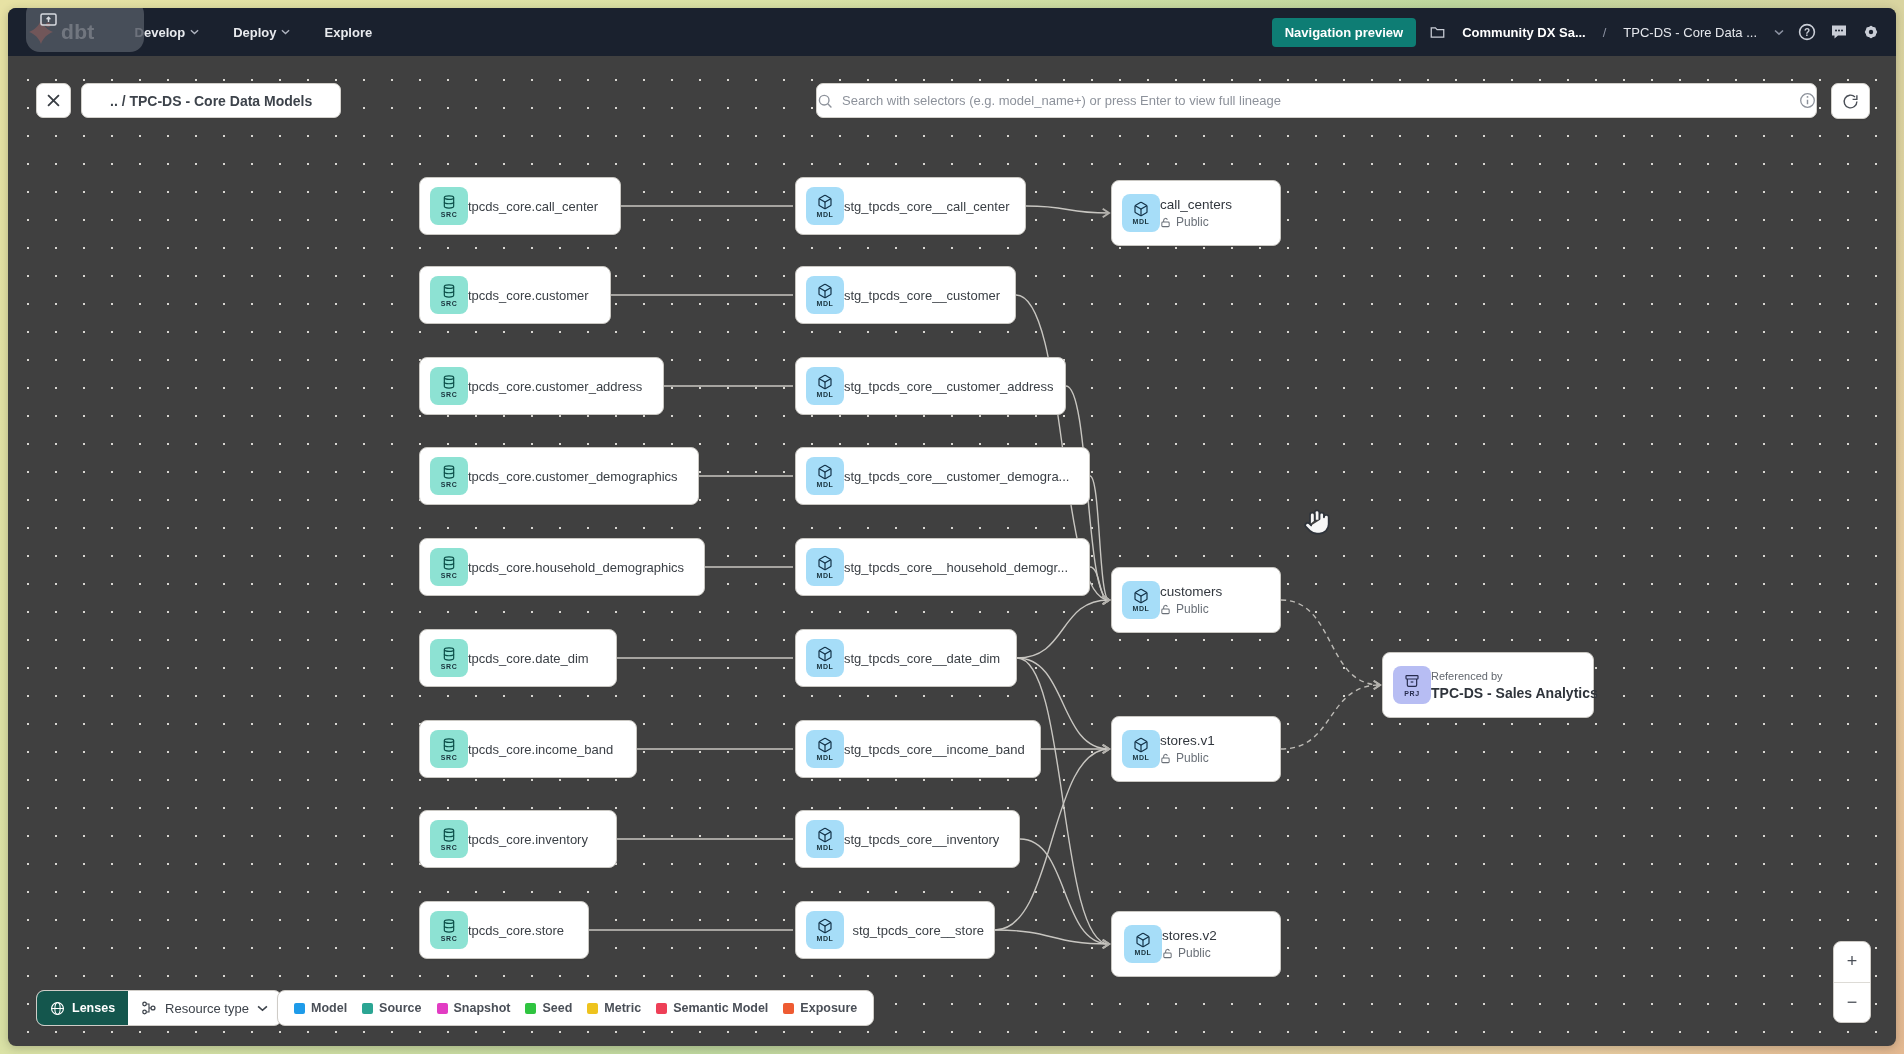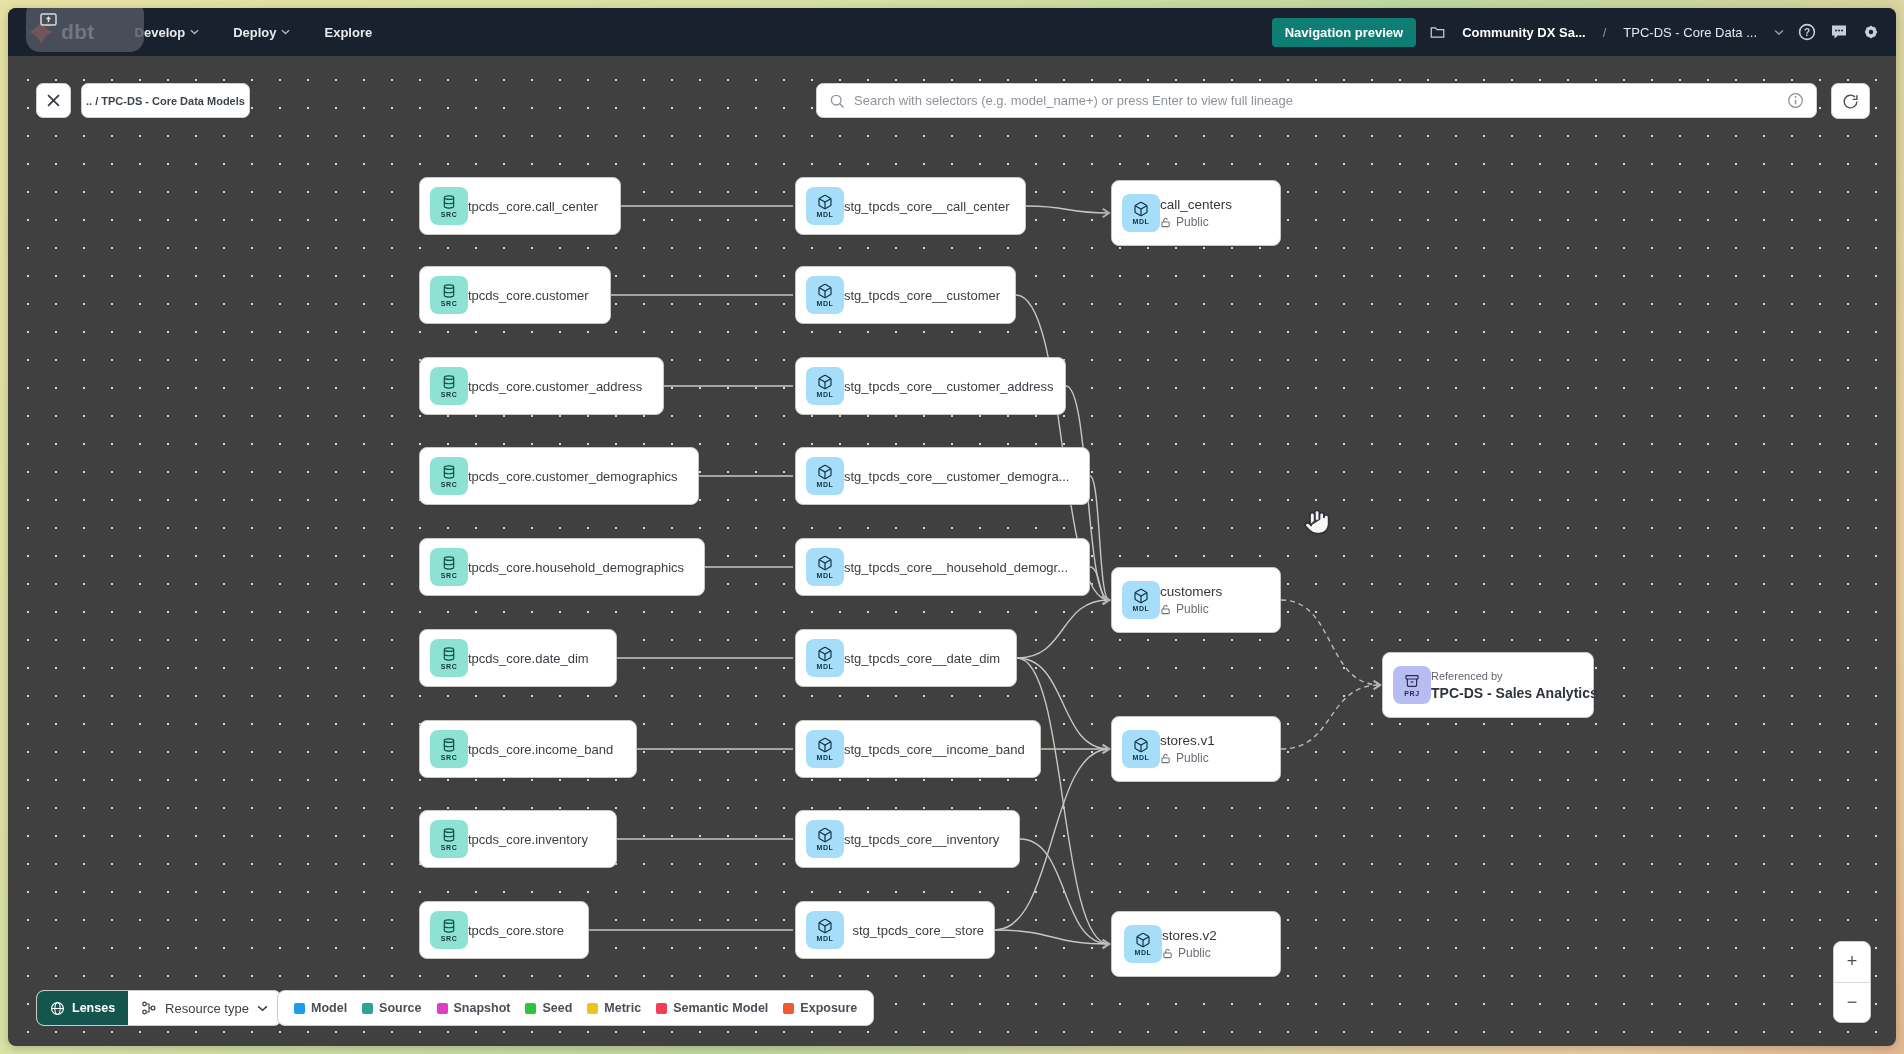--- a/index.html
+++ b/index.html
@@ -35,22 +35,22 @@
     position:absolute; left:18px; top:-8px; width:118px; height:52px;
     background:rgba(82,88,99,.82); border-radius:14px; z-index:40;
   }
   .pill-overlay svg { position:absolute; left:14px; top:12px; }
   
   .card {
     position:absolute; background:#fff; border:1px solid #d2d0cb; border-radius:7px;
     box-shadow:0 1px 2px rgba(25,25,25,.06); display:flex; align-items:center;
   }
   .close-btn { left:28px; top:75px; width:35px; height:35px; justify-content:center; cursor:pointer; }
-  .breadcrumb-pill { left:73px; top:75px; height:35px; padding:0 4px; font-size:11px; font-weight:bold; color:#3d434b; }
-  .searchbar { left:808px; top:75px; width:1001px; height:35px; padding:0 12px; gap:9px; }
+  .breadcrumb-pill { left:73px; top:75px; height:35px; padding:0 28px; font-size:14px; font-weight:bold; color:#3d434b; }
+  .searchbar { left:808px; top:75px; width:1001px; height:35px; padding:0 0; gap:9px; }
   .searchbar input {
     flex:1; border:none; outline:none; font-size:13px; color:#3d434b;
     font-family:"Liberation Sans",sans-serif; background:transparent;
   }
   .searchbar input::placeholder { color:#8d929b; }
   .refresh-btn { left:1823px; top:75px; width:39px; height:36px; justify-content:center; cursor:pointer; }
   
   .canvas {
     position:absolute; left:0; top:48px; right:0; bottom:0;
     background-image:radial-gradient(#d9d7d2 1.1px, transparent 1.1px);

